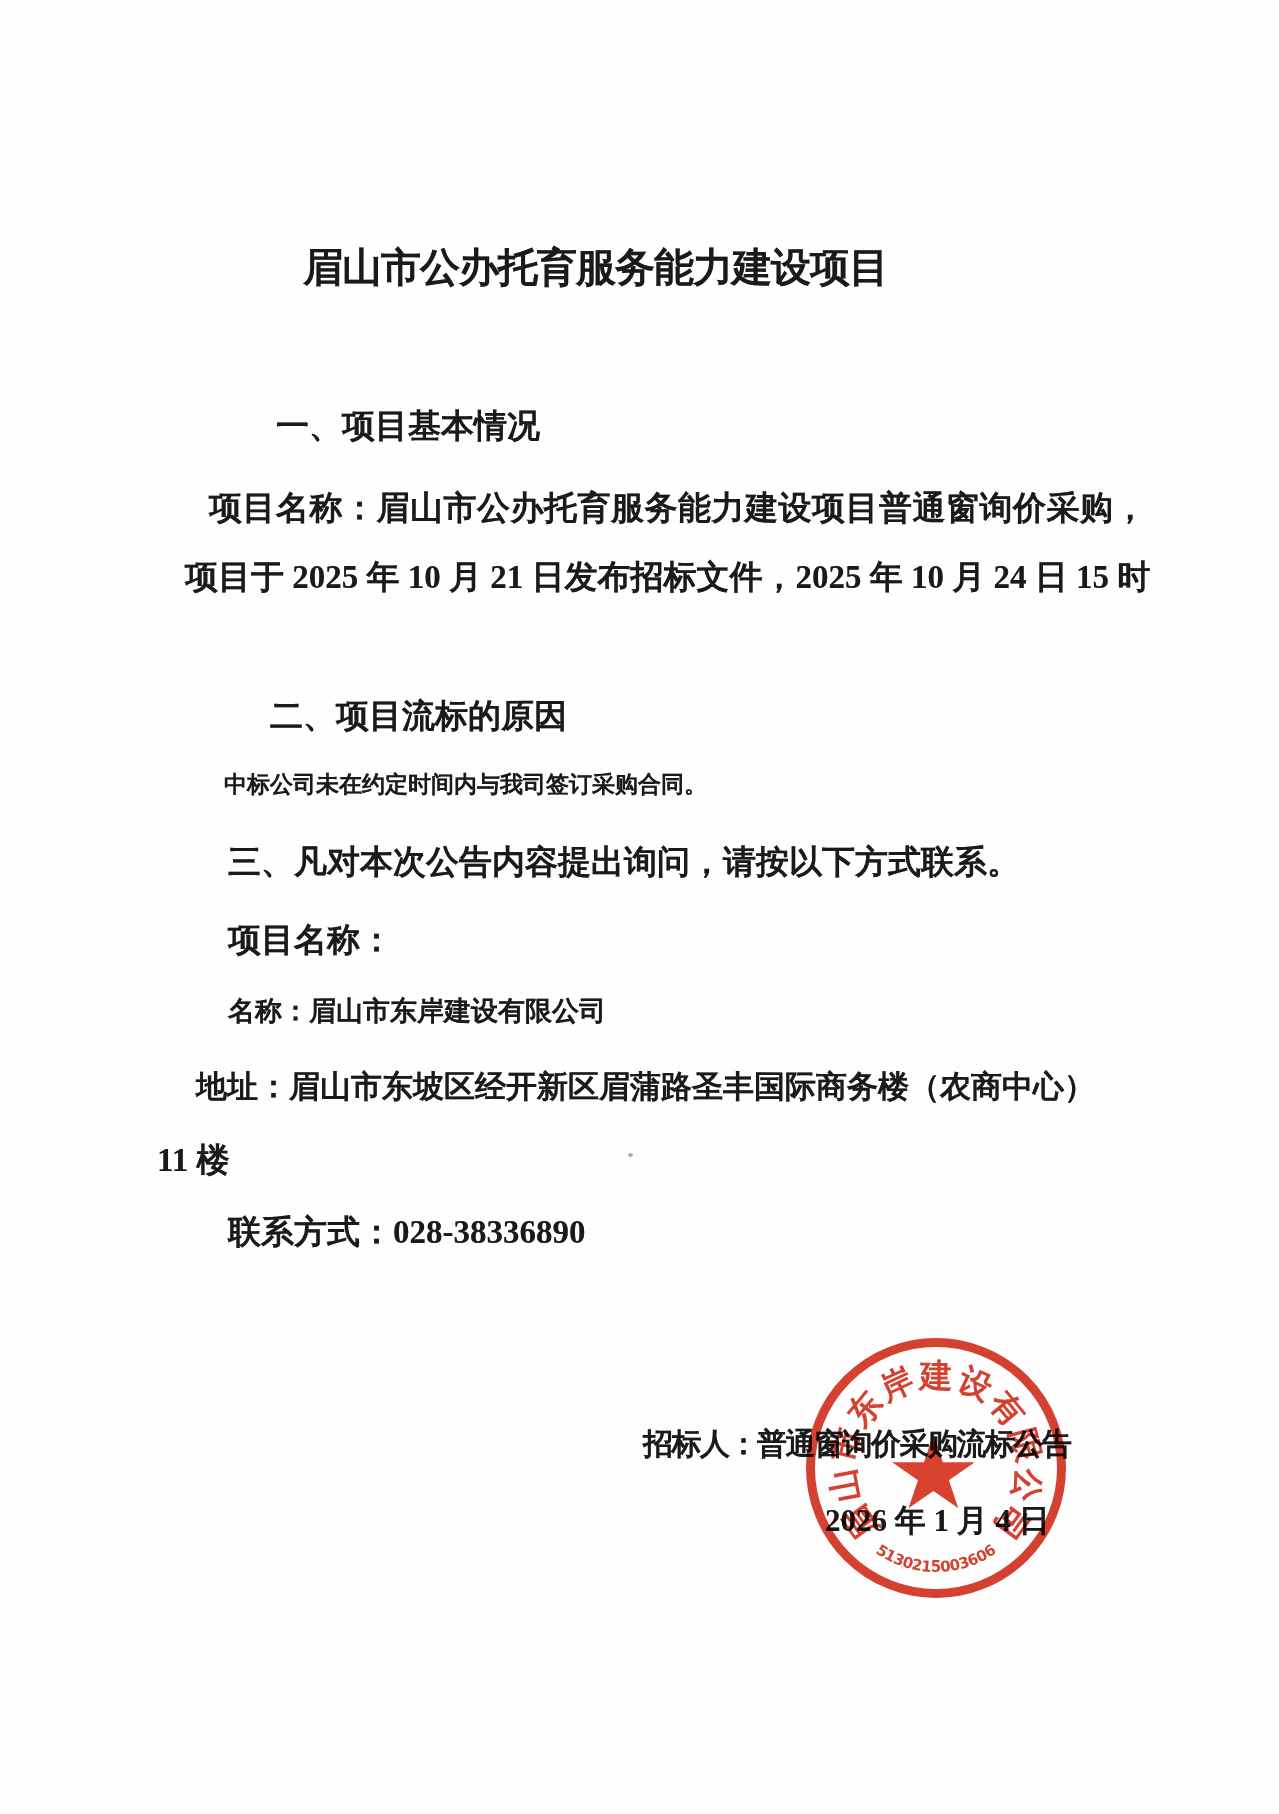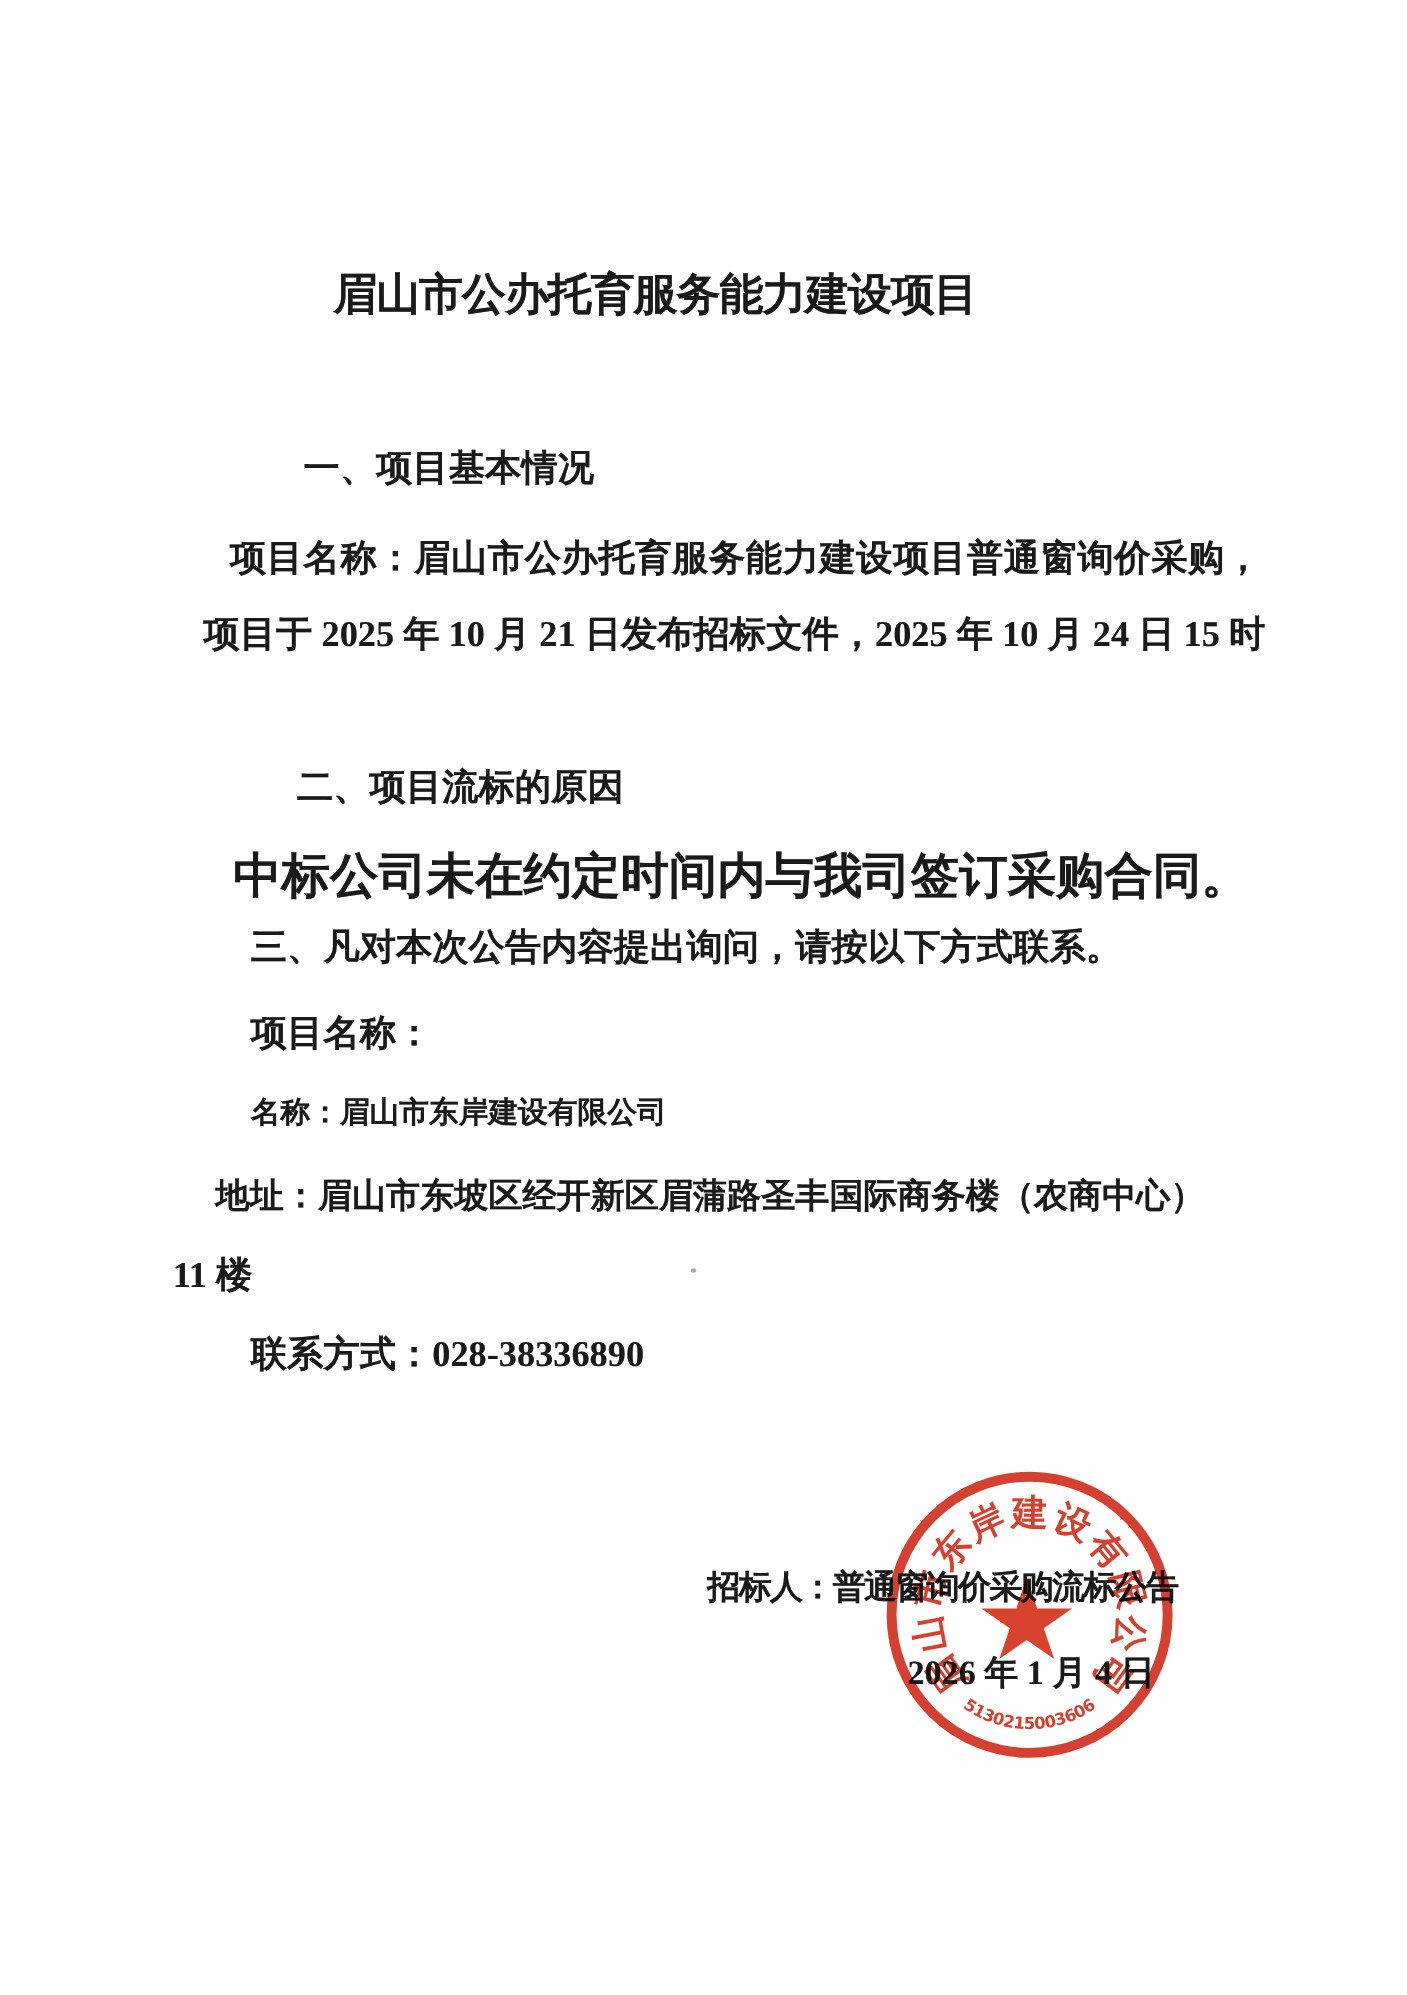--- a/index.html
+++ b/index.html
@@ -67,21 +67,21 @@
 
 <div class="page">
 
   <div class="line title" style="left:303px;top:244px;font-size:40px;">眉山市公办托育服务能力建设项目</div>
 
   <div class="line heading" style="left:228px;top:407px;font-size:33px;margin-left:48px;">一、项目基本情况</div>
   <div class="line" style="left:209px;top:489px;font-size:33px;letter-spacing:0.5px;">项目名称：眉山市公办托育服务能力建设项目普通窗询价采购，</div>
   <div class="line" style="left:185px;top:558px;font-size:33px;">项目于 2025 年 10 月 21 日发布招标文件，2025 年 10 月 24 日 15 时</div>
 
   <div class="line heading" style="left:228px;top:697px;font-size:33px;margin-left:42px;">二、项目流标的原因</div>
-  <div class="line" style="left:212px;top:771px;font-size:44px;">中标公司未在约定时间内与我司签订采购合同。</div>
+  <div class="line" style="left:224px;top:771px;font-size:23px;">中标公司未在约定时间内与我司签订采购合同。</div>
 
   <div class="line" style="left:228px;top:843px;font-size:33px;">三、凡对本次公告内容提出询问，请按以下方式联系。</div>
 
   <div class="line heading" style="left:228px;top:921px;font-size:33px;">项目名称：</div>
   <div class="line" style="left:228px;top:995px;font-size:27px;">名称：眉山市东岸建设有限公司</div>
   <div class="line" style="left:196px;top:1068px;font-size:31px;">地址：眉山市东坡区经开新区眉蒲路圣丰国际商务楼（农商中心）</div>
   <div class="line" style="left:157px;top:1141px;font-size:33px;">11 楼</div>
   <div class="line" style="left:228px;top:1213px;font-size:33px;">联系方式：028-38336890</div>
 
   <div class="speck" style="left:628px;top:1153px;"></div>

